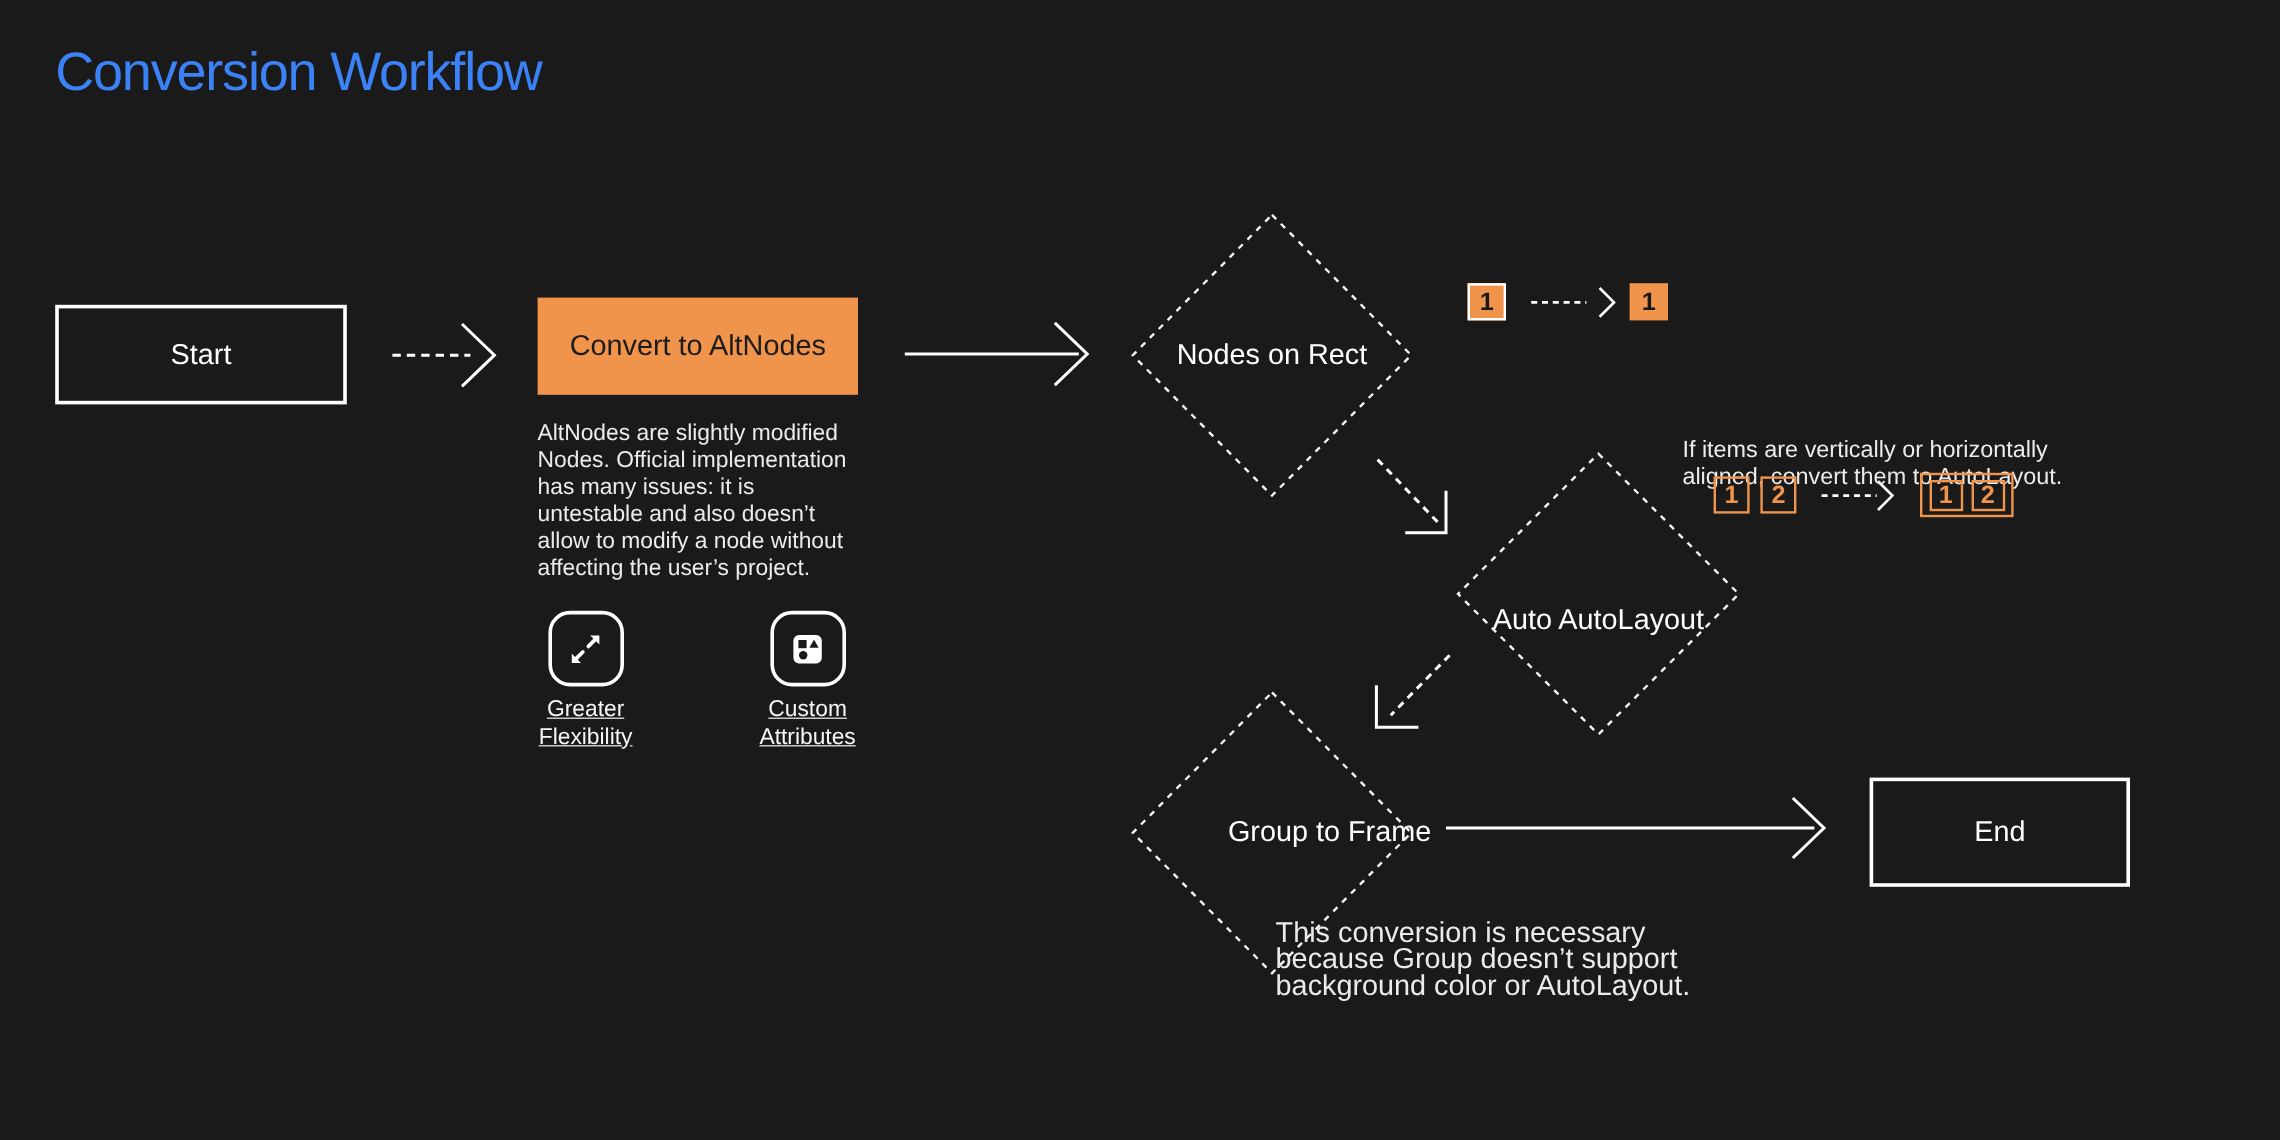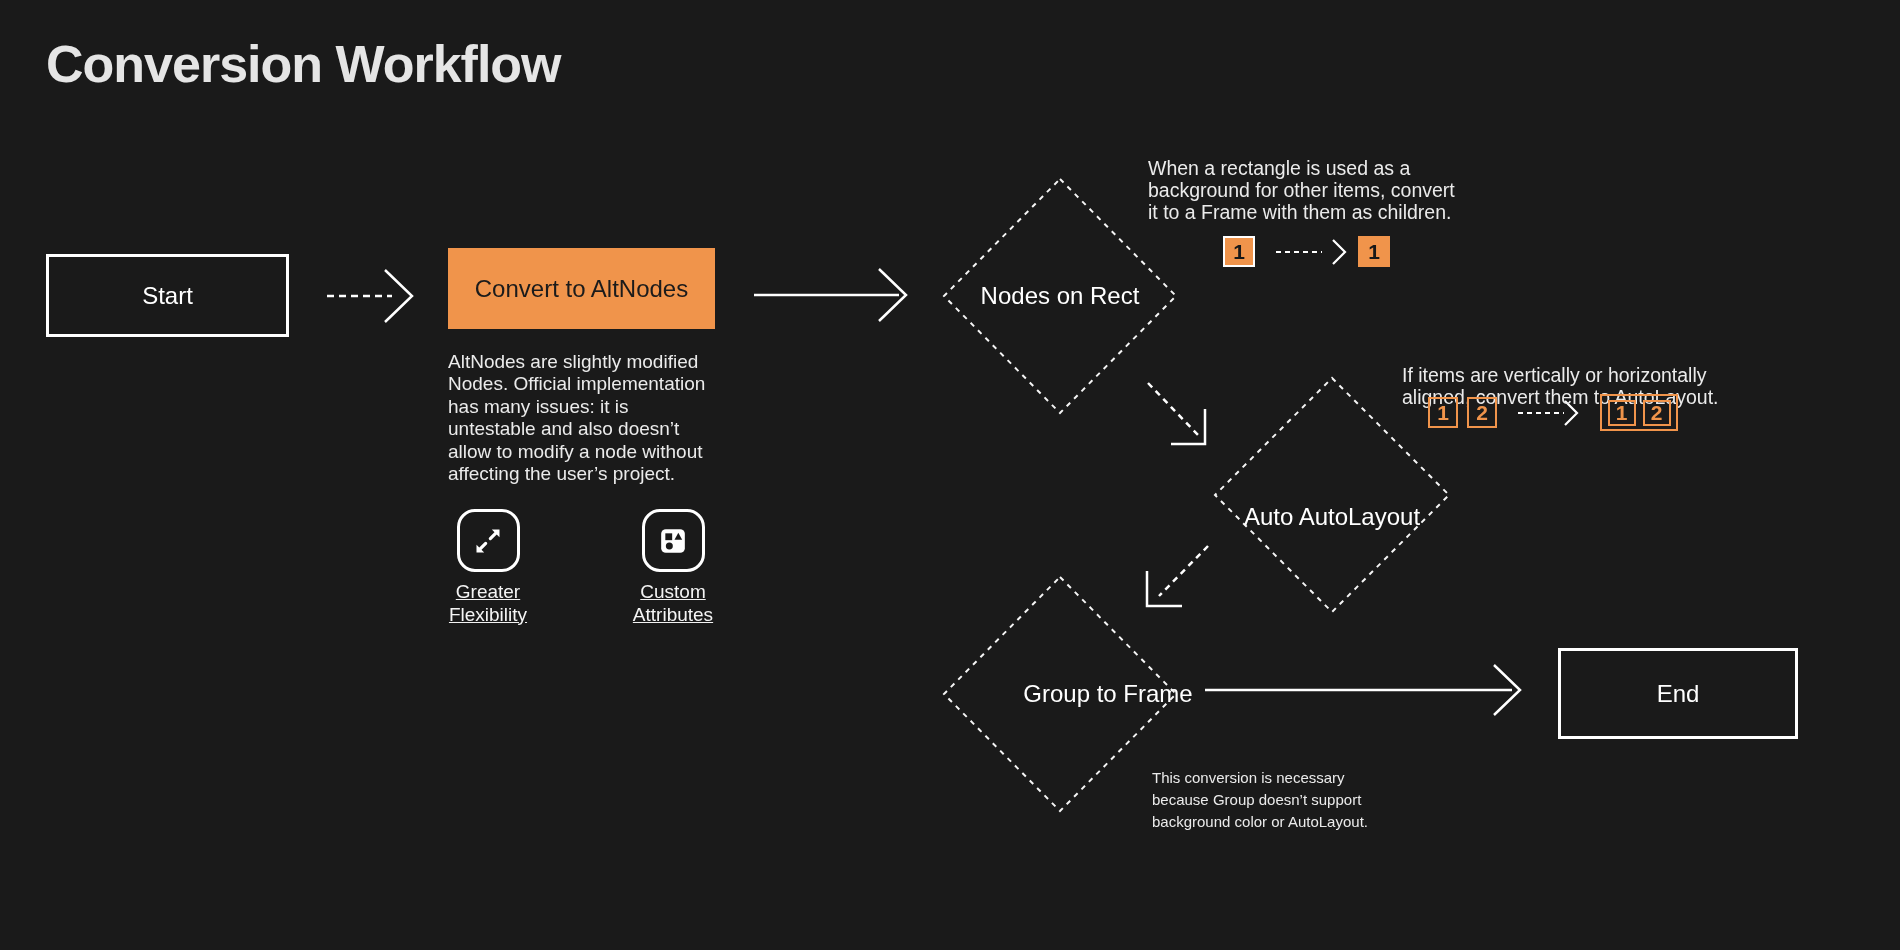--- a/index.html
+++ b/index.html
@@ -2,38 +2,38 @@
 <html><head>
 <meta charset="utf-8">
 <style>
   html,body{margin:0;padding:0;background:#1A1A1A;}
   .canvas{
     position:relative;width:1900px;height:950px;background:#1A1A1A;overflow:hidden;
     font-family:"Liberation Sans",sans-serif;color:#F2F2F2;
   }
   .abs{position:absolute;}
   .page-title{
-    left:46px;top:34px;font-size:52px;font-weight:700;letter-spacing:-1px;color:#e5e5e5;
+    left:46px;top:34px;font-size:45px;font-weight:400;letter-spacing:-1px;color:#3b82f6;
   }
   .flow-rect{
     box-sizing:border-box;border:3px solid #FFFFFF;display:flex;align-items:center;justify-content:center;
     font-size:24px;color:#FFFFFF;background:transparent;
   }
   .start-box{left:46px;top:254px;width:243px;height:83px;}
-  .end-box{left:1558px;top:648px;width:240px;height:91px;}
+  .end-box{left:1558px;top:648px;width:217px;height:91px;}
   .accent-box{
     display:flex;align-items:center;justify-content:center;
     left:448px;top:248px;width:267px;height:81px;background:#F0944B;
     color:#1B1B1B;font-size:24px;font-weight:500;
   }
   .para{white-space:pre-line;font-size:19px;line-height:22.4px;color:#EBEBEB;}
   .desc{left:448px;top:351px;width:310px;}
   .note-1{left:1148px;top:157px;font-size:19.5px;line-height:22px;}
   .note-2{left:1402px;top:336px;font-size:19.5px;line-height:22px;margin-top:28px;}
-  .note-3{left:1152px;top:767px;font-size:15px;line-height:22px;}
+  .note-3{left:1063px;top:767px;font-size:24px;line-height:22px;}
   .diamond-label{
     transform:translate(-50%,-50%);white-space:nowrap;font-size:24px;color:#FFFFFF;
   }
   .dl-1{left:1060px;top:296px;}
   .dl-2{left:1332px;top:517px;}
   .dl-3{left:1060px;top:694px;margin-left:48px;}
   .feature{width:96px;text-align:center;text-decoration:underline;}
   .f-1{left:440px;top:509px;}
   .f-2{left:532px;top:509px;}
   .f-3{left:625px;top:509px;}
@@ -152,23 +152,20 @@
       </svg>
     </div>
     <div class="f-label">Custom
 Attributes</div>
   </div>
 
   <div class="abs diamond-label dl-1">Nodes on Rect</div>
   <div class="abs diamond-label dl-2">Auto AutoLayout</div>
   <div class="abs diamond-label dl-3">Group to Frame</div>
 
-  <div class="abs para note-1">When a rectangle is used as a
-background for other items, convert
-it to a Frame with them as children.</div>
   <div class="abs numbox nb-fill nb-before">
     <span>1</span>
   </div>
   <div class="abs numbox nb-fill nb-after">
     <span>1</span>
   </div>
 
   <div class="abs para note-2">If items are vertically or horizontally
 aligned, convert them to AutoLayout.</div>
   <div class="abs numbox nb-outline nb-i1">

